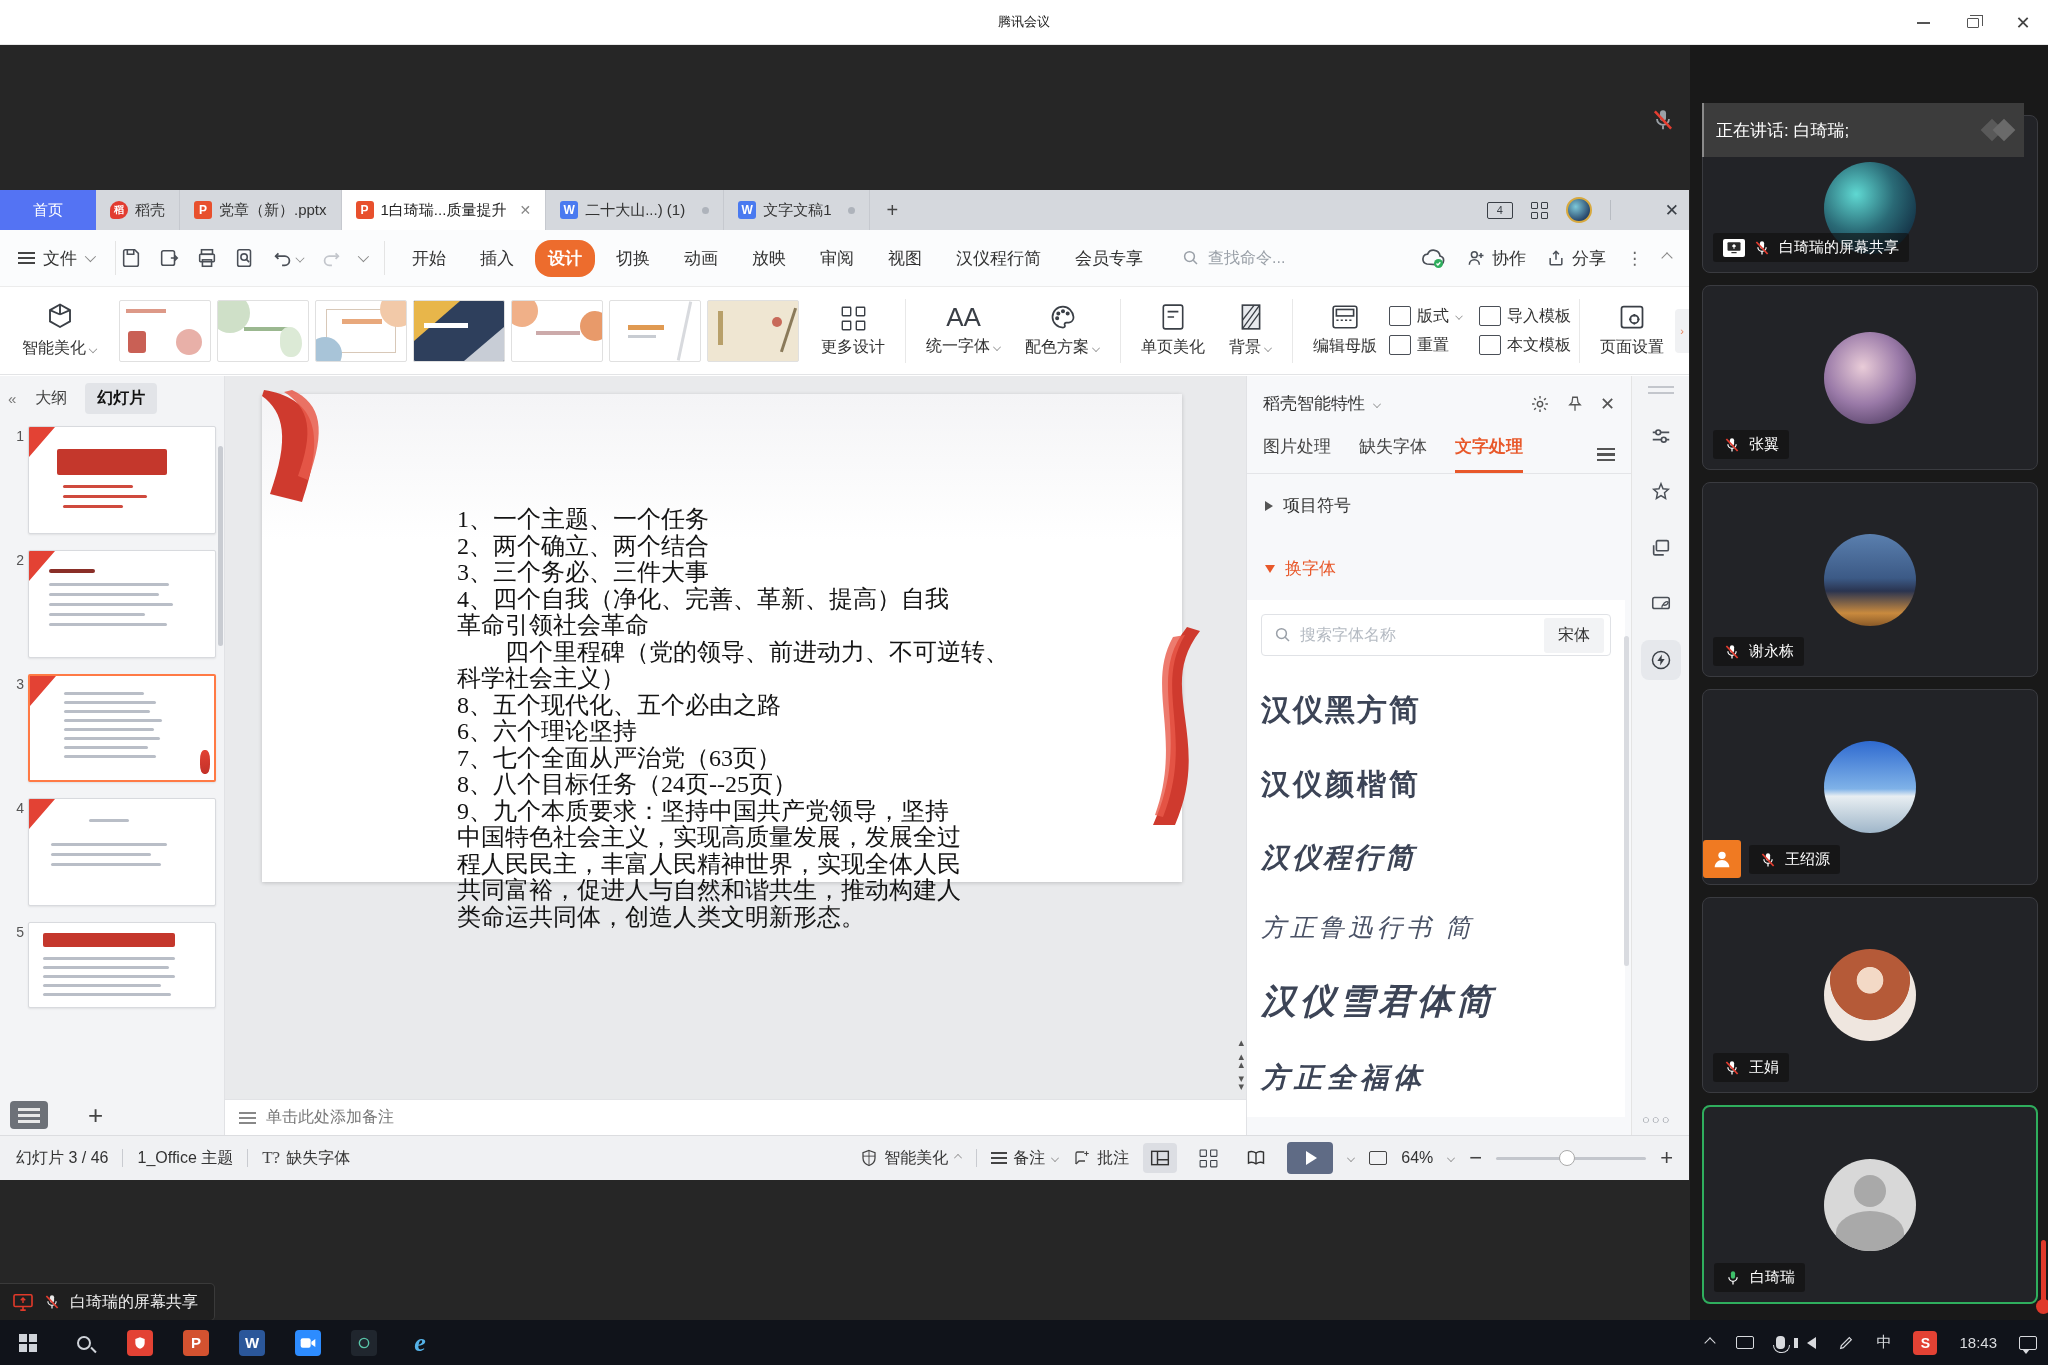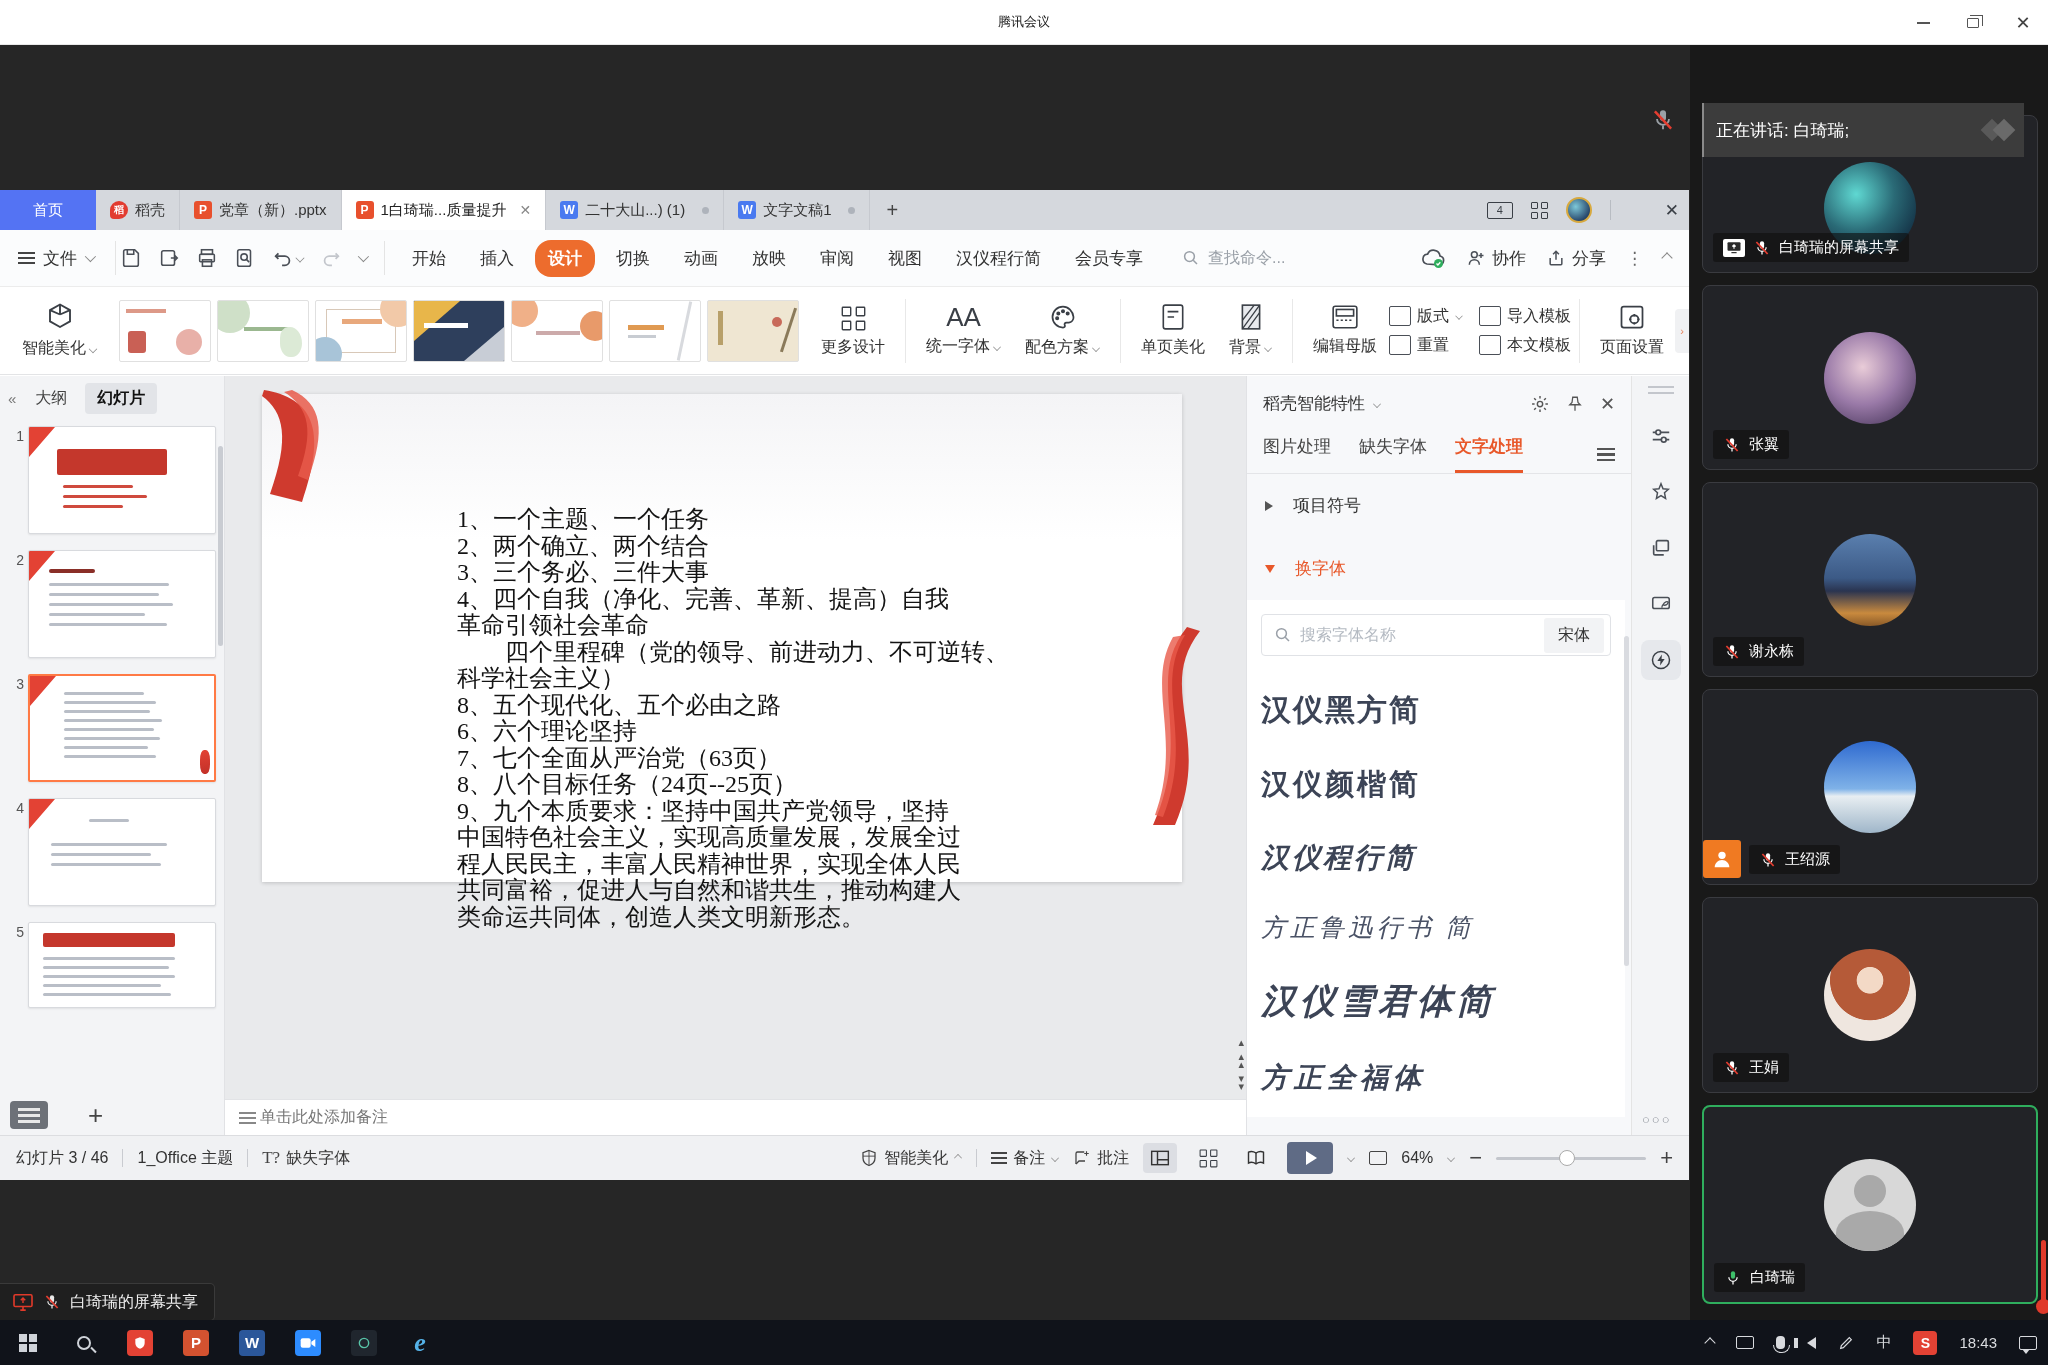--- a/index.html
+++ b/index.html
@@ -94,34 +94,34 @@
   .layout-ic { width:38px; height:28px; background:#6d7178; border-radius:4px; display:flex; flex-direction:column; gap:3px; align-items:center; justify-content:center; }
   .layout-ic i { width:22px; height:3px; background:#e8e8e8; }
   .plus-ic { font-size:26px; color:#444; }
 
   
   .canvas { flex:1; background:#e9eaec; position:relative; }
   .slide { position:absolute; left:37px; top:18px; width:920px; height:488px; background:linear-gradient(180deg,#f4f4f6 0%, #ffffff 30%); box-shadow:0 1px 4px rgba(0,0,0,.18); }
   .slide-text { position:absolute; left:195px; top:112px; width:560px; font-family:"Liberation Serif","DejaVu Serif",serif; font-size:24px; line-height:26.5px; color:#141414; }
   .ribbon-tl { position:absolute; left:0; top:-4px; }
   .ribbon-br { position:absolute; right:-18px; bottom:55px; }
-  .notesbar { position:absolute; left:0; right:0; bottom:0; height:36px; background:#fff; border-top:1px solid #e2e3e6; display:flex; align-items:center; gap:4px; padding:0 14px; font-size:16px; color:#777; }
+  .notesbar { position:absolute; left:0; right:0; bottom:0; height:36px; background:#fff; border-top:1px solid #e2e3e6; display:flex; align-items:center; gap:10px; padding:0 14px; font-size:16px; color:#777; }
   .canvas-scroll { position:absolute; right:2px; bottom:45px; display:flex; flex-direction:column; gap:6px; align-items:center; color:#666; }
   .cs-btn { font-size:11px; line-height:8px; text-align:center; color:#555; }
 
   
   .ds-panel { width:385px; background:#f7f8fa; border-left:1px solid #e1e2e5; position:relative; font-size:17px; }
   .ds-head { display:flex; align-items:center; padding:16px 16px 10px 16px; color:#333; }
   .ds-head .gap { margin-left:auto; display:flex; gap:16px; align-items:center; color:#555; }
   .ds-tabs { display:flex; align-items:center; gap:28px; padding:10px 16px 0 16px; color:#444; }
   .ds-tab { padding-bottom:12px; border-bottom:3px solid transparent; }
   .ds-tab.active { color:#e8582a; border-bottom-color:#e8582a; font-weight:bold; }
   .ds-burger { margin-left:auto; width:18px; height:13px; background:linear-gradient(#555 0 2px,transparent 2px 5px,#555 5px 8px,transparent 8px 11px,#555 11px 13px); }
   .ds-divider { height:1px; background:#e4e5e8; }
-  .ds-section { display:flex; align-items:center; gap:20px; padding:20px 18px; color:#333; }
+  .ds-section { display:flex; align-items:center; gap:10px; padding:20px 18px; color:#333; }
   .tri-r { width:0; height:0; border-left:8px solid #555; border-top:5px solid transparent; border-bottom:5px solid transparent; }
   .tri-d-org { width:0; height:0; border-top:8px solid #e8582a; border-left:5px solid transparent; border-right:5px solid transparent; }
   .ds-section.font-sec { color:#e8582a; }
   .font-card { background:#fff; margin:0 6px 0 0; padding:14px 14px 20px 14px; }
   .font-search { display:flex; align-items:center; border:1px solid #e0e2e6; border-radius:4px; background:#fff; height:42px; padding:0 6px 0 12px; }
   .font-search input { flex:1; border:none; outline:none; font-size:16px; color:#444; background:transparent; }
   .font-search input::placeholder { color:#b4bac2; }
   .font-filter-btn { background:#f2f3f5; border-radius:3px; padding:7px 14px; font-size:16px; color:#333; }
   .font-item { color:#3c4456; margin-top:34px; white-space:nowrap; }
   .fi0 { font-weight:900; font-size:30px; letter-spacing:2px; font-family:"DejaVu Sans",sans-serif; }

